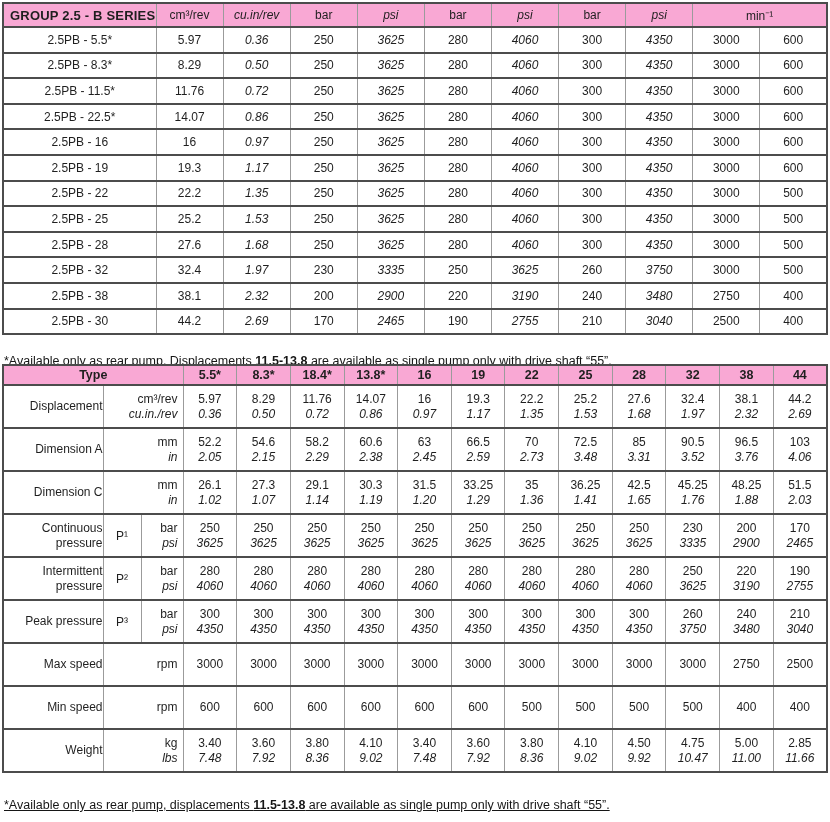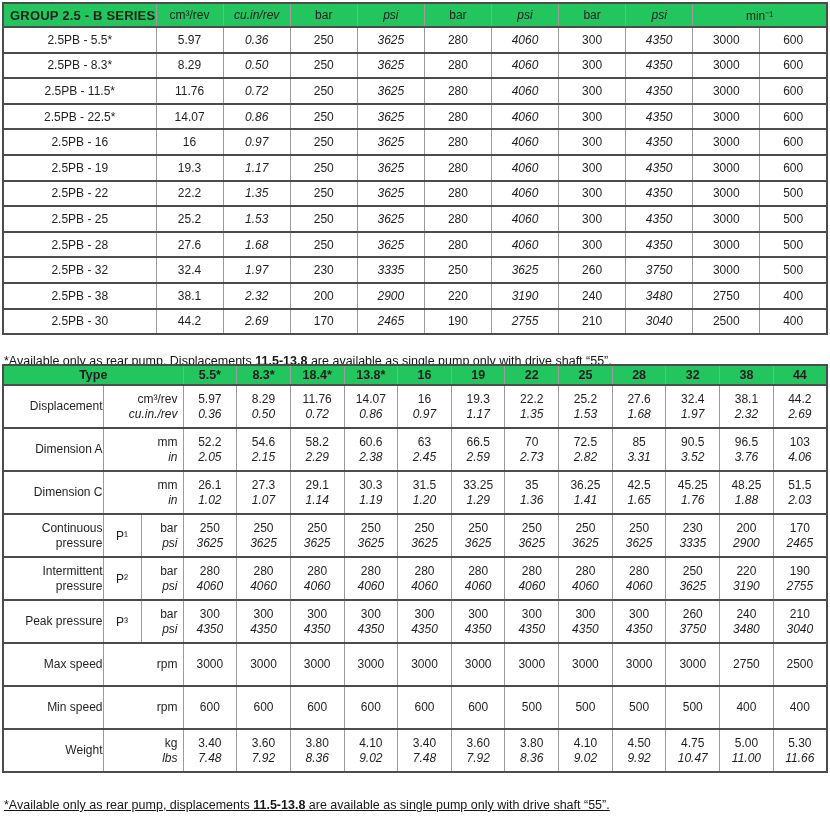--- a/index.html
+++ b/index.html
@@ -22,21 +22,21 @@
   th, td {
     border-left: 1px solid #9b9b9b;
     border-right: 1px solid #9b9b9b;
     border-top: 2px solid #4c4c4c;
     border-bottom: 2px solid #4c4c4c;
     text-align: center;
     vertical-align: middle;
     padding: 0;
     overflow: hidden;
   }
-  thead th { background: #22c55e; }
+  thead th { background: #f9a8d4; }
   .it { font-style: italic; }
 
   
   #t1 { top: 2px; width: 826px; font-size: 12px; }
   #t1 thead tr { height: 24px; }
   #t1 tbody tr { height: 25.6px; }
   #t1 th.title-cell {
     text-align: left;
     padding-left: 6px;
     font-size: 13px;
@@ -389,21 +389,21 @@
           <td class="val">
             <div>66.5</div>
             <div class="it">2.59</div>
           </td>
           <td class="val">
             <div>70</div>
             <div class="it">2.73</div>
           </td>
           <td class="val">
             <div>72.5</div>
-            <div class="it">2.82</div>
+            <div class="it">3.48</div>
           </td>
           <td class="val">
             <div>85</div>
             <div class="it">3.31</div>
           </td>
           <td class="val">
             <div>90.5</div>
             <div class="it">3.52</div>
           </td>
           <td class="val">
@@ -766,21 +766,21 @@
           </td>
           <td class="val">
             <div>4.75</div>
             <div class="it">10.47</div>
           </td>
           <td class="val">
             <div>5.00</div>
             <div class="it">11.00</div>
           </td>
           <td class="val">
-            <div>5.30</div>
+            <div>2.85</div>
             <div class="it">11.66</div>
           </td>
         </tr>
       </tbody>
   </table>
 
   <div id="note2" class="note"><span>*Available only as rear pump, displacements </span><b>11.5-13.8</b><span> are available as single pump only with drive shaft “55”.</span></div>
 
 </div>
 

